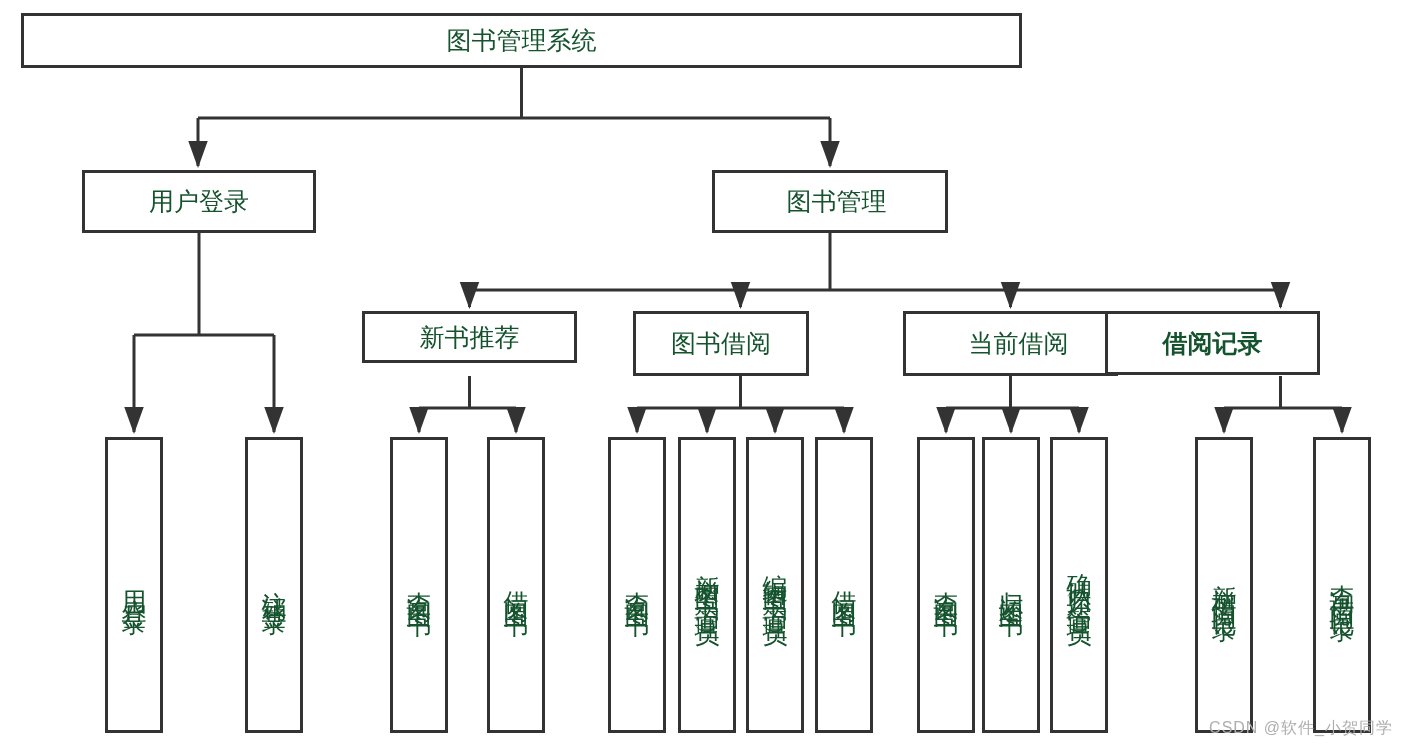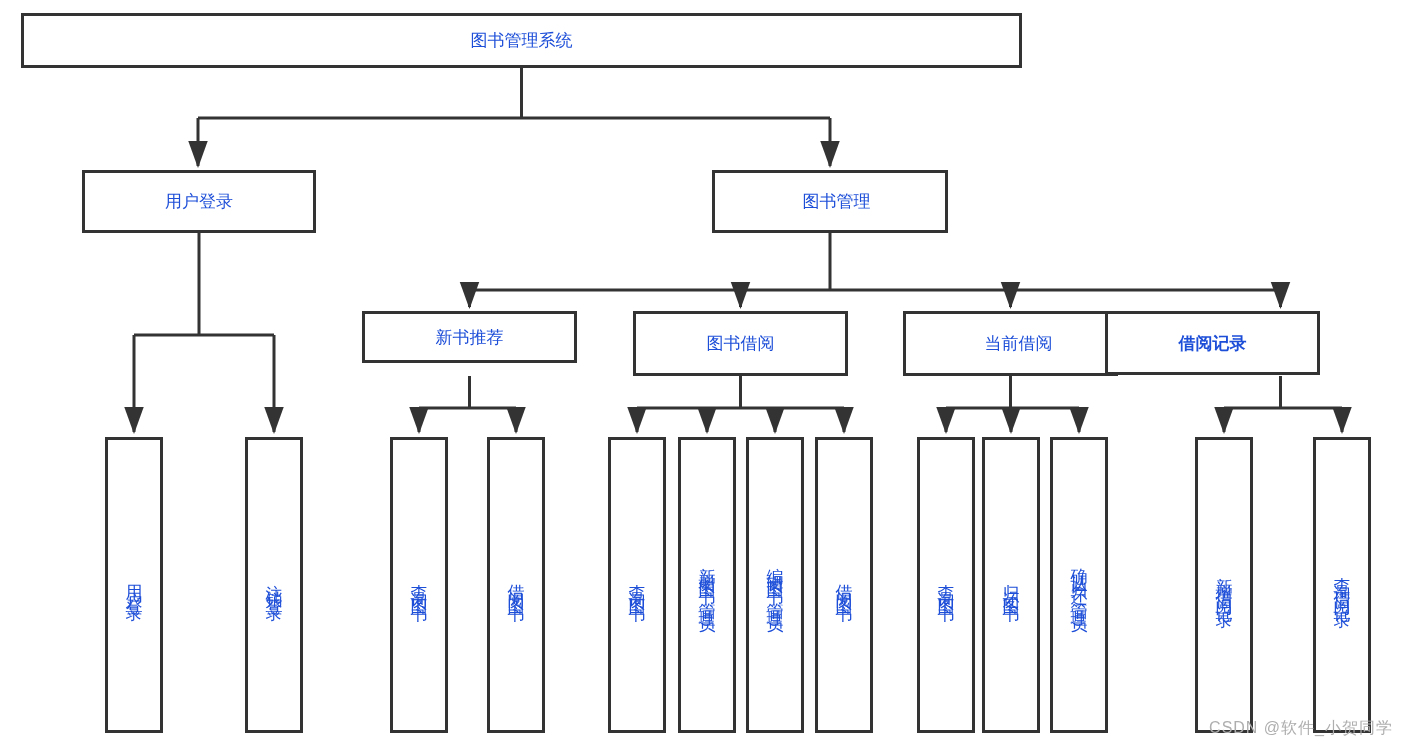--- a/index.html
+++ b/index.html
@@ -23,22 +23,22 @@
     z-index: 0;
   }
   .node {
     position: absolute;
     box-sizing: border-box;
     background: #ffffff;
     border: 3px solid #333333;
     display: flex;
     align-items: center;
     justify-content: center;
-    font-size: 17px;
-    color: #1d4ed8;
+    font-size: 25px;
+    color: #14532d;
     z-index: 1;
     white-space: nowrap;
   }
   .node-v {
     writing-mode: vertical-rl;
     letter-spacing: 7px;
     line-height: 1;
     white-space: normal;
   }
   .watermark {
@@ -98,21 +98,21 @@
       <line x1="1342" y1="408" x2="1342" y2="432" marker-end="url(#arrow)"></line>
     </g>
   </svg>
 
   <div class="node" style="left:21px; top:13px; width:1001px; height:55px;">图书管理系统</div>
 
   <div class="node" style="left:82px; top:170px; width:234px; height:63px;">用户登录</div>
   <div class="node" style="left:712px; top:170px; width:236px; height:63px;padding-left:13px;">图书管理</div>
 
   <div class="node" style="left:362px; top:311px; width:215px; height:52px;">新书推荐</div>
-  <div class="node" style="left:633px; top:311px; width:215px; height:65px;">图书借阅</div>
+  <div class="node" style="left:633px; top:311px; width:176px; height:65px;">图书借阅</div>
   <div class="node" style="left:903px; top:311px; width:215px; height:65px;padding-left:16px;">当前借阅</div>
   <div class="node" style="left:1105px; top:311px; width:215px; height:64px;font-weight:bold;">借阅记录</div>
 
   <div class="node node-v" style="left:105px; top:437px; width:58px; height:296px;">用户登录</div>
   <div class="node node-v" style="left:245px; top:437px; width:58px; height:296px;">注销登录</div>
 
   <div class="node node-v" style="left:390px; top:437px; width:58px; height:296px;">查询图书</div>
   <div class="node node-v" style="left:487px; top:437px; width:58px; height:296px;">借阅图书</div>
 
   <div class="node node-v" style="left:608px; top:437px; width:58px; height:296px;">查询图书</div>

